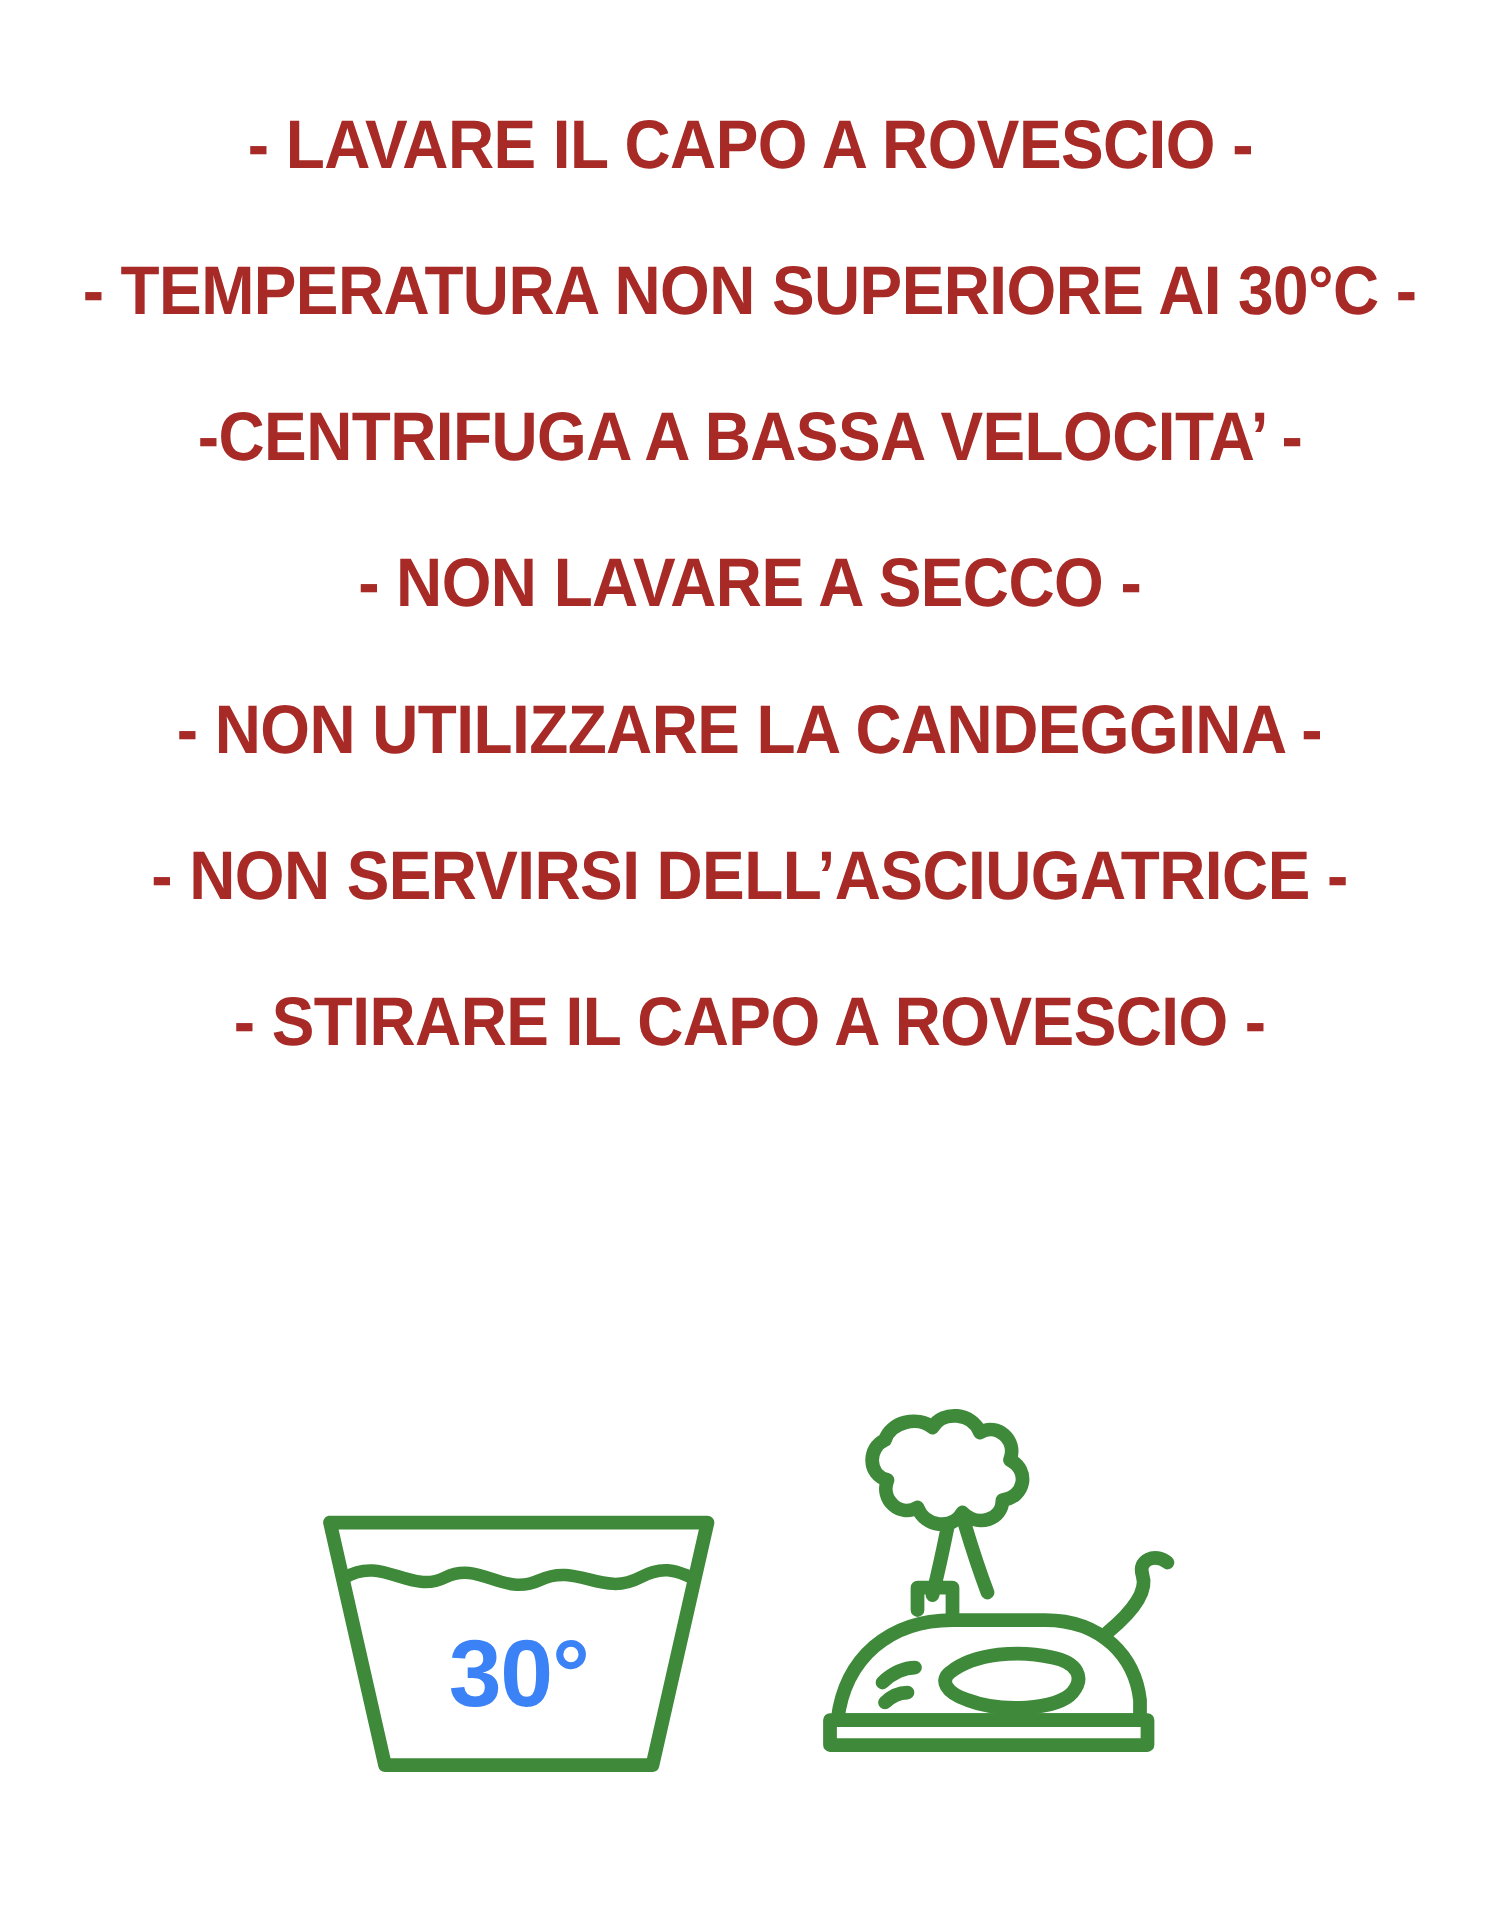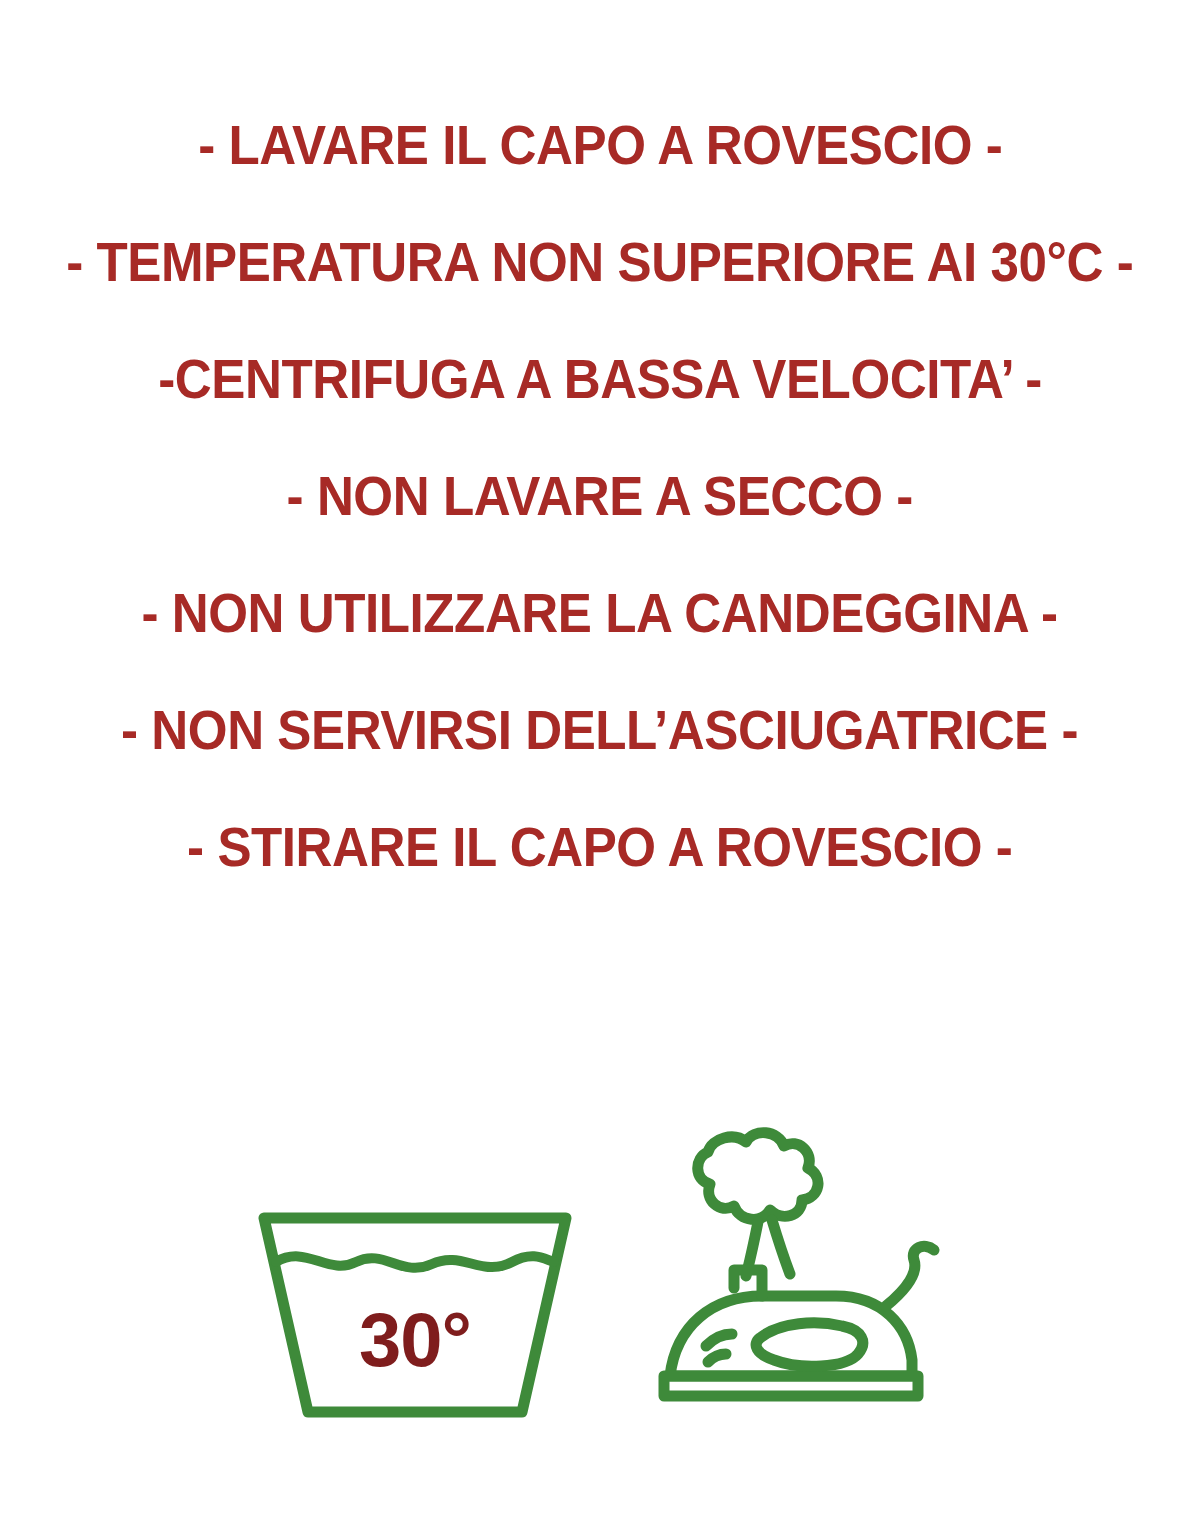--- a/index.html
+++ b/index.html
@@ -14,21 +14,21 @@
     overflow: hidden;
   }
   .sheet {
     position: relative;
     width: 1200px;
     height: 1531px;
     background: #ffffff;
     box-sizing: border-box;
   }
   .instructions {
-    padding-top: 118px;
+    padding-top: 88px;
     display: flex;
     flex-direction: column;
     align-items: center;
     gap: 0;
   }
   .line {
     color: #a72a26;
     font-weight: bold;
     text-align: center;
     letter-spacing: -0.5px;
@@ -68,21 +68,21 @@
   .iron-symbol {
     width: 300px;
     height: 320px;
   }
   .wash-temp-label {
     position: absolute;
     left: 0;
     right: 0;
     top: 96px;
     text-align: center;
-    color: #7f1d1d;
+    color: #3b82f6;
     font-size: 76px;
     font-weight: bold;
     font-family: "Liberation Sans", sans-serif;
     letter-spacing: -1px;
   }
 </style>
 </head>
 <body>
 
 <div class="sheet">

